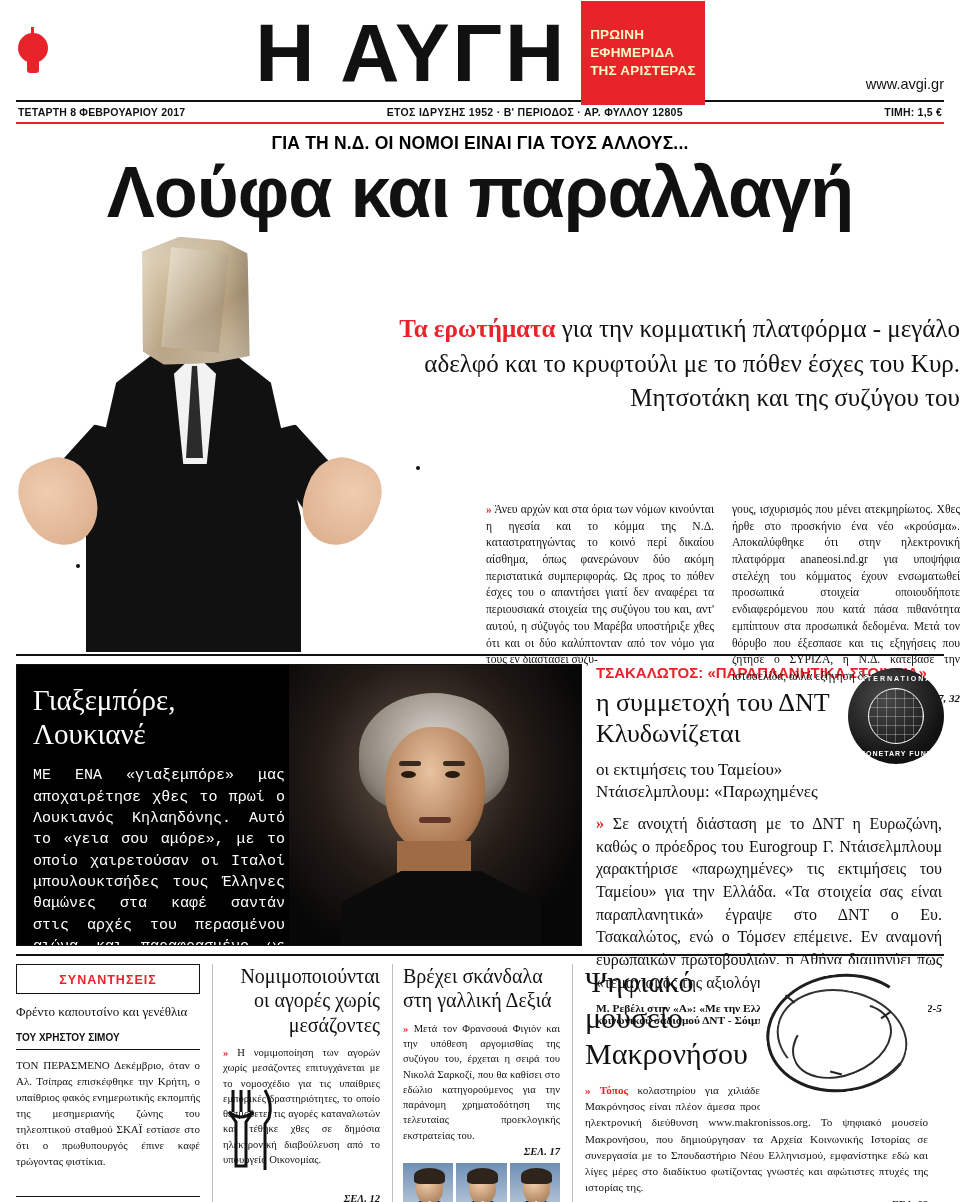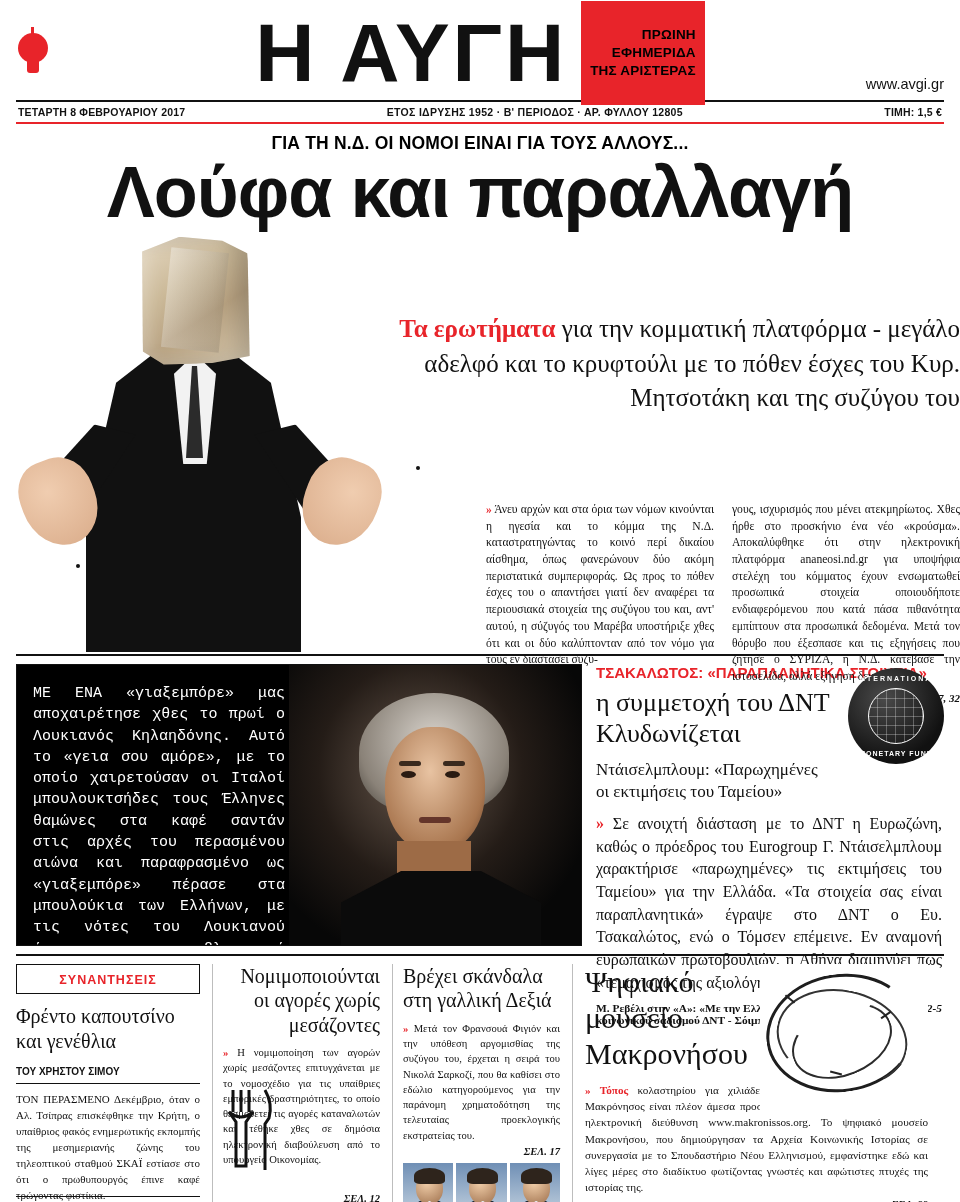--- a/index.html
+++ b/index.html
@@ -43,22 +43,22 @@
   .radio-tag {
     font-size: 8.5px; color: #fff; background: #e8242a; display: inline-block; padding: 1px 4px;
     margin-top: 3px; font-family: "Liberation Serif", serif; font-style: italic;
   }
   .title-wrap { flex: 1; display: flex; align-items: center; justify-content: center; gap: 14px; }
   .paper-title {
     font-family: "Liberation Sans", sans-serif;
     font-weight: bold; font-size: 82px; letter-spacing: 3px; color: #111; line-height: 0.9;
   }
   .title-red-box {
-    background: #e8242a; color: #000000; font-family: "Liberation Sans", sans-serif;
-    font-weight: bold; font-size: 13.5px; line-height: 1.35; padding: 25px 9px; letter-spacing: 0.2px; text-align: right;
+    background: #e8242a; color: #fef9c3; font-family: "Liberation Sans", sans-serif;
+    font-weight: bold; font-size: 13.5px; line-height: 1.35; padding: 25px 9px; letter-spacing: 0.2px;
   }
   .site-url {
     width: 150px; text-align: right; font-family: "Liberation Sans", sans-serif;
     font-size: 14.5px; color: #111; align-self: flex-end; padding-bottom: 6px;
   }
 
   
   .infobar {
     border-top: 2px solid #111; border-bottom: 2px solid #e8242a;
     display: flex; align-items: center; justify-content: space-between;
@@ -189,21 +189,21 @@
   
   .bottom { display: flex; gap: 12px; padding-top: 8px; border-top: 2px solid #111; margin-top: 8px; height: 258px; }
   .col { position: relative; }
   .c1 { width: 184px; }
   .c2 { width: 168px; }
   .c3 { width: 168px; }
   .c4 { width: 356px; }
   .vline { border-left: 1px solid #bdbdbd; }
   .syn-box { border: 1px solid #111; padding: 5px 0; text-align: center; }
   .syn-box .lbl { color: #e8242a; font-family: "Liberation Sans", sans-serif; font-weight: bold; font-size: 12.5px; letter-spacing: 1px; }
-  .c1-title { font-size: 20px; line-height: 1.25; margin-top: 10px; }
+  .c1-title { font-size: 13px; line-height: 1.25; margin-top: 10px; }
   .byline { font-family: "Liberation Sans", sans-serif; font-weight: bold; font-size: 10px; margin-top: 12px;
     border-bottom: 1px solid #111; padding-bottom: 6px; }
   .c1-body { font-size: 11px; line-height: 1.45; text-align: justify; margin-top: 8px; }
   .cont { font-family: "Liberation Sans", sans-serif; font-weight: bold; font-size: 9.5px; text-align: center;
     border-top: 1px solid #111; padding-top: 4px; position: absolute; bottom: 0; left: 0; right: 0; }
 
   .c2-title, .c3-title { font-size: 20px; line-height: 1.22; text-align: right; font-weight: normal; }
   .c3-title { text-align: left; }
   .c2-body, .c3-body { font-size: 10.6px; line-height: 1.44; text-align: justify; margin-top: 8px; }
   .c2-body .bullet, .c3-body .bullet { color: #e8242a; font-weight: bold; }
@@ -315,35 +315,39 @@
           <div class="face-skin"></div>
           <div class="face-brow" style="left:110px; top:96px;"></div>
           <div class="face-brow" style="left:154px; top:96px;"></div>
           <div class="face-eye" style="left:112px; top:106px;"></div>
           <div class="face-eye" style="left:156px; top:106px;"></div>
           <div class="face-mouth"></div>
           <div class="face-neck"></div>
           <div class="face-coat"></div>
         </div>
         <div class="ml-text">
+          <div class="ml-title">
+            <div>Γιαξεμπόρε,</div>
+            <div>Λουκιανέ</div>
+          </div>
           <div class="ml-body">ΜΕ ΕΝΑ «γιαξεμπόρε» μας αποχαιρέτησε χθες το πρωί ο Λουκιανός Κηλαηδόνης. Αυτό το «γεια σου αμόρε», με το οποίο χαιρετούσαν οι Ιταλοί μπουλουκτσήδες τους Έλληνες θαμώνες στα καφέ σαντάν στις αρχές του περασμένου αιώνα και παραφρασμένο ως «γιαξεμπόρε» πέρασε στα μπουλούκια των Ελλήνων, με τις νότες του Λουκιανού έγινε το εμβληματικό τραγούδι στον «Θίασο» του Θόδωρου Αγγελόπουλου. Ο Λουκιανός Κηλαηδόνης πλούτισε τις αναμνήσεις των καλύτερών μας χρόνων παραμένοντας έως το τέλος πείσμων ιδεολόγος της Αριστεράς και των αξιών της. Γιαξεμπόρε...</div>
           <div class="ml-sel">ΣΕΛ. 25</div>
         </div>
       </div>
     </div>
 
     <div class="mid-right">
       <div class="mr-kicker">ΤΣΑΚΑΛΩΤΟΣ: «ΠΑΡΑΠΛΑΝΗΤΙΚΑ ΣΤΟΙΧΕΙΑ»</div>
       <div class="mr-title">
         <div>η συμμετοχή του ΔΝΤ</div>
         <div>Κλυδωνίζεται</div>
       </div>
       <div class="mr-sub">
+        <div>οι εκτιμήσεις του Ταμείου»</div>
         <div>Ντάισελμπλουμ: «Παρωχημένες</div>
-        <div>οι εκτιμήσεις του Ταμείου»</div>
       </div>
       <div class="imf-logo">
         <div class="globe"></div>
         <div class="ring-t">INTERNATIONAL</div>
         <div class="ring-b">MONETARY FUND</div>
       </div>
       <div class="mr-body">
         <span class="bullet">»</span>
         <span>Σε ανοιχτή διάσταση με το ΔΝΤ η Ευρωζώνη, καθώς ο πρόεδρος του Eurogroup Γ. Ντάισελμπλουμ χαρακτήρισε «παρωχημένες» τις εκτιμήσεις του Ταμείου» για την Ελλάδα. «Τα στοιχεία σας είναι παραπλανητικά» έγραψε στο ΔΝΤ ο Ευ. Τσακαλώτος, ενώ ο Τόμσεν επέμεινε. Εν αναμονή ευρωπαϊκών πρωτοβουλιών, η Αθήνα διαμηνύει πως «τεμαχισμός της αξιολόγησης δεν νοείται».</span>
       </div>

